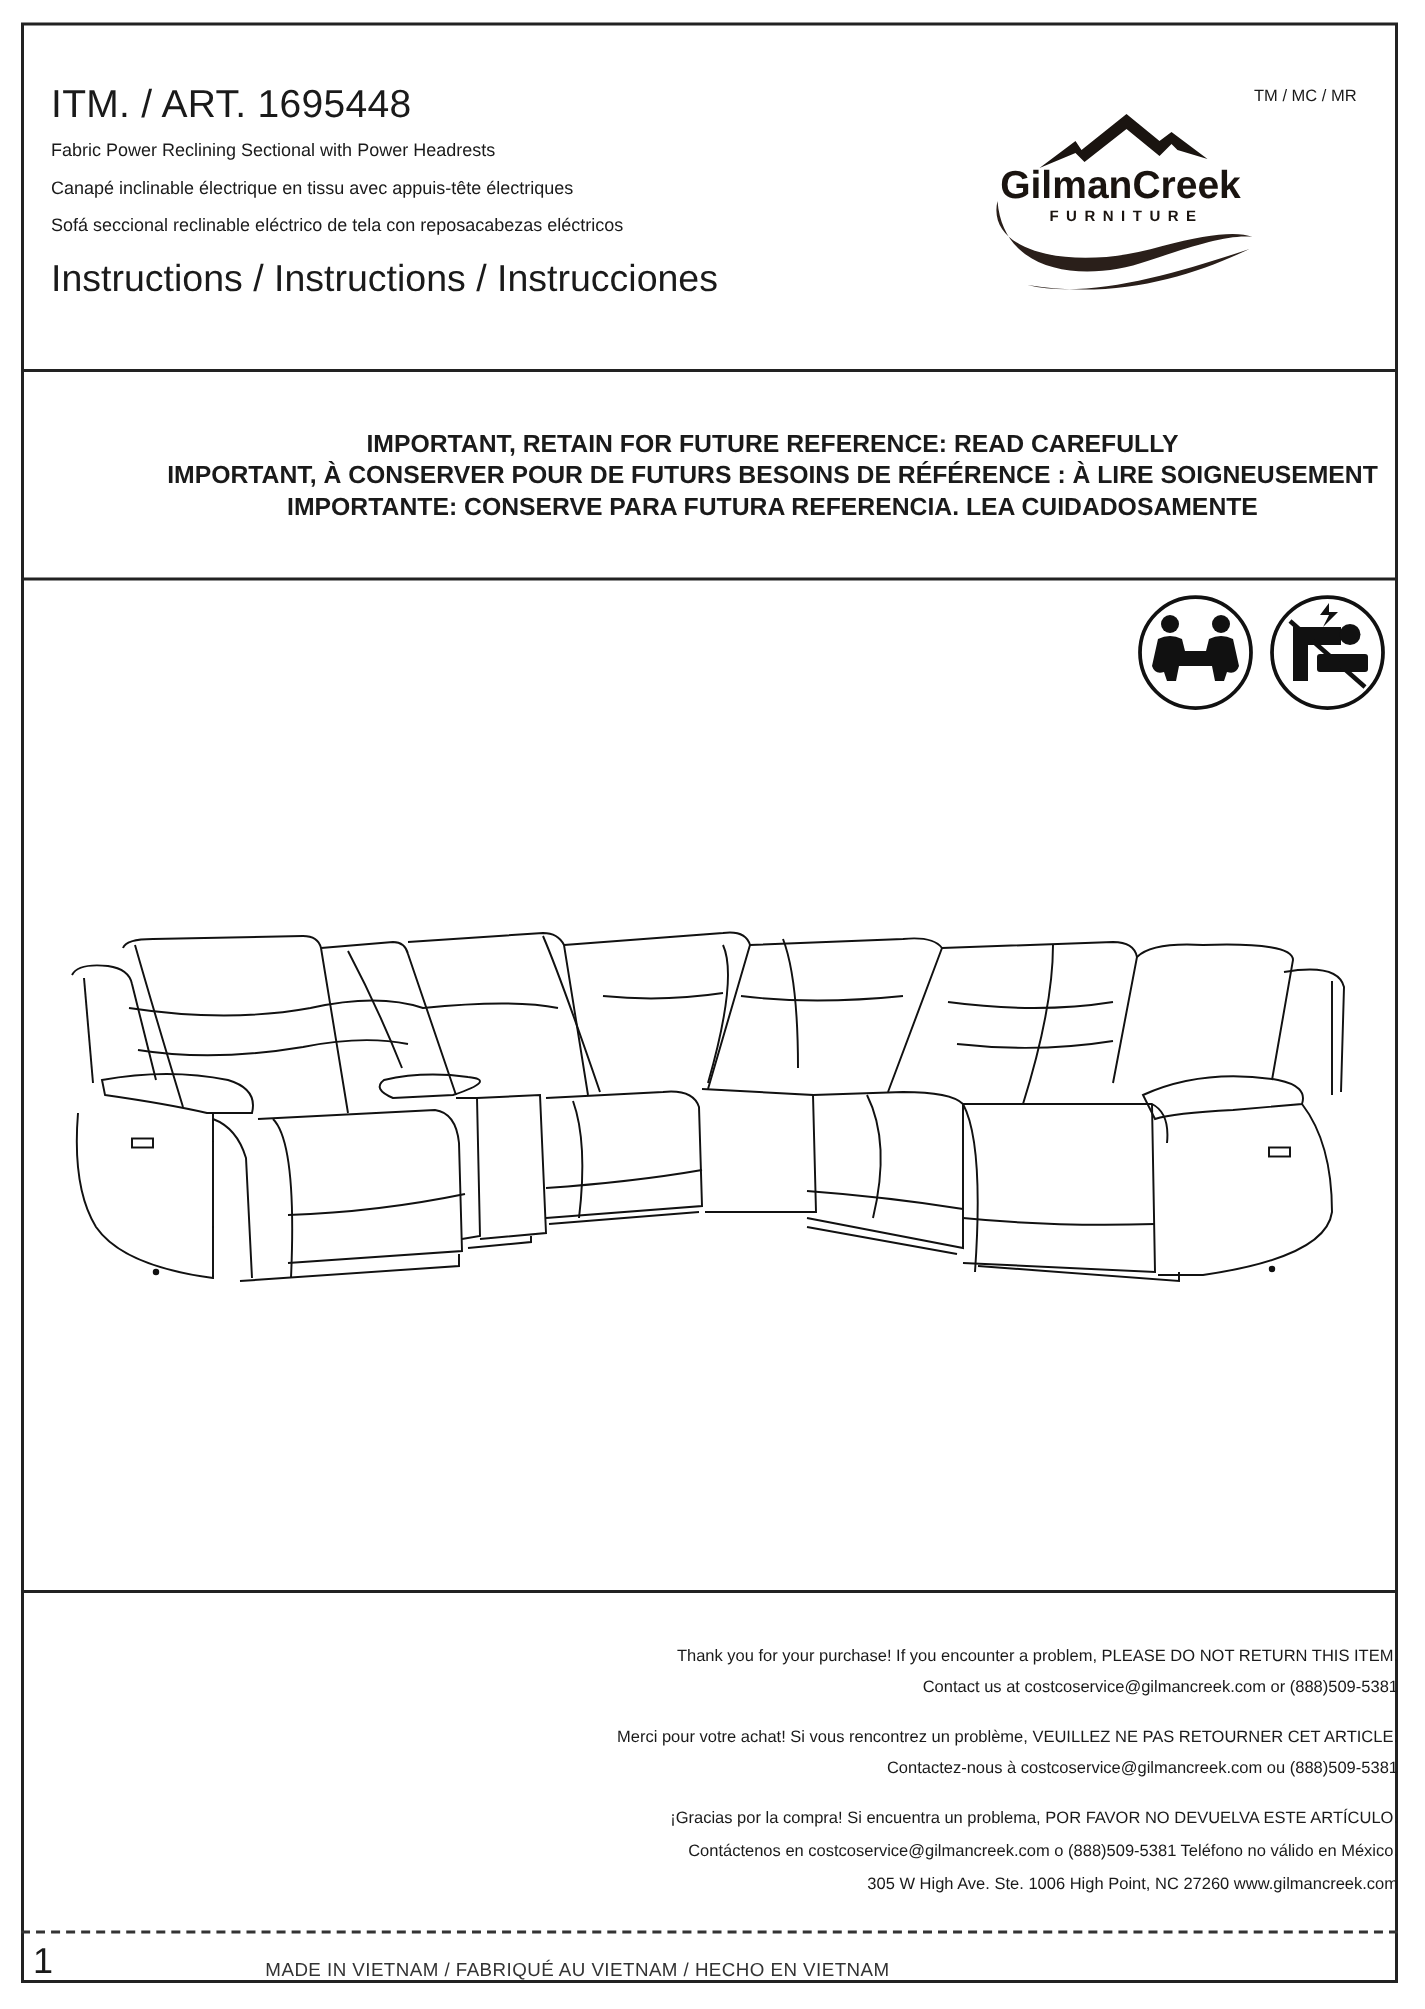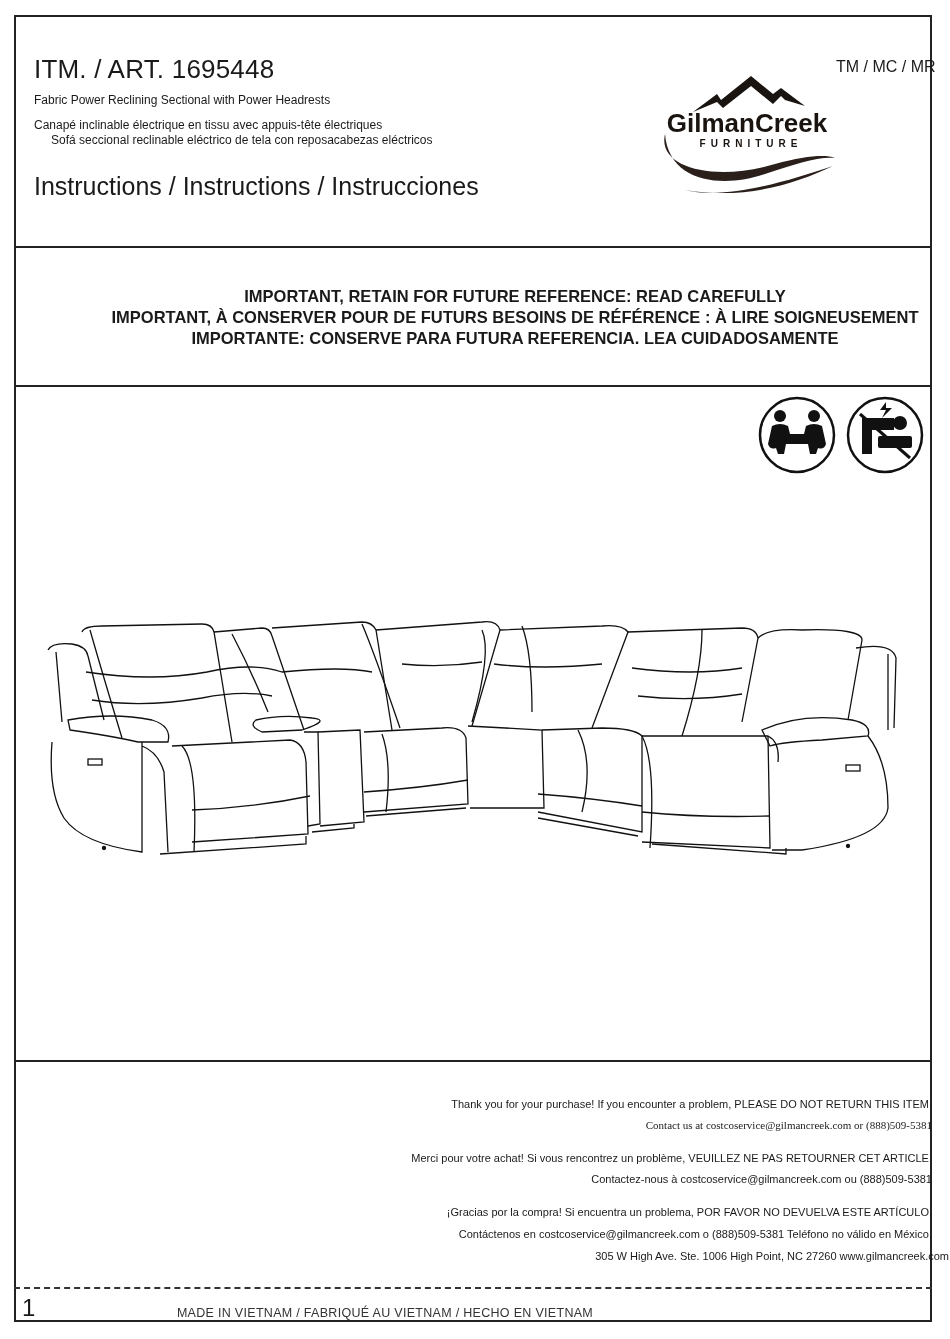--- a/index.html
+++ b/index.html
@@ -3,21 +3,21 @@
 <meta charset="utf-8">
 <style>
   html, body { margin:0; padding:0; background:#ffffff; }
   body { width:950px; height:1339px; position:relative; font-family:"Liberation Sans", sans-serif; color:#1a1a1a; overflow:hidden; }
   .frame { position:absolute; left:14px; top:15px; width:918px; height:1307px; border:2px solid #222; box-sizing:border-box; }
   .divider { position:absolute; left:14px; width:918px; height:0; border-top:2px solid #222; }
   .abs { position:absolute; }
   .title { left:34px; top:54px; font-size:26px; letter-spacing:0.2px; }
   .subtitle { left:34px; font-size:12px; }
   .instr { left:34px; top:172px; font-size:25px; }
-  .tm { left:836px; top:58px; font-size:16px; }
+  .tm { left:836px; top:58px; font-size:11px; }
   .logo { left:655px; top:72px; width:185px; height:130px;font-weight:bold; }
   .important { left:14px; width:918px; text-align:center; font-weight:bold; font-size:16.5px; line-height:21px;margin-left:42px; }
   .icons { left:758px; top:396px; display:flex; gap:10px; }
   .icon-circle { width:78px; height:78px; }
   .sofa { left:42px; top:612px; width:864px; height:254px; }
   .footer-text { left:14px; width:918px; text-align:right; font-size:11px; line-height:22px; }
   .dash { position:absolute; left:14px; top:1287px; width:918px; border-top:2px dashed #333; }
   .page-num { left:22px; top:1294px; font-size:24px; font-weight:300; }
   .made-in { left:14px; width:742px; top:1306px; text-align:center; font-size:12.5px; letter-spacing:0.3px; color:#333; }
 </style>
@@ -25,21 +25,21 @@
 <body>
 
 <div class="frame"></div>
 <div class="divider" style="top:246px;"></div>
 <div class="divider" style="top:385px;"></div>
 <div class="divider" style="top:1060px;"></div>
 
 <div class="abs title">ITM. / ART. 1695448</div>
 <div class="abs subtitle" style="top:93px;">Fabric Power Reclining Sectional with Power Headrests</div>
 <div class="abs subtitle" style="top:118px;">Canapé inclinable électrique en tissu avec appuis-tête électriques</div>
-<div class="abs subtitle" style="top:133px;margin-left:17px;">Sofá seccional reclinable eléctrico de tela con reposacabezas eléctricos</div>
+<div class="abs subtitle" style="top:143px;">Sofá seccional reclinable eléctrico de tela con reposacabezas eléctricos</div>
 <div class="abs instr">Instructions / Instructions / Instrucciones</div>
 <div class="abs tm">TM / MC / MR</div>
 
 <div class="abs logo">
   <svg width="185" height="130" viewBox="0 0 185 130">
     <path d="M38 40 L62 22 L66 28 L96 4 L118 22 L126 16 L150 34 L130 28 L126 24 L118 32 L96 14 L68 36 L62 30 Z" fill="#1a1410"></path>
     <text x="92" y="60" text-anchor="middle" font-family="Liberation Sans, sans-serif" font-size="26" fill="#1a1410">GilmanCreek</text>
     <text x="96" y="75" text-anchor="middle" font-family="Liberation Sans, sans-serif" font-size="10" letter-spacing="5" fill="#1a1410">FURNITURE</text>
     <path d="M10 62 C2 96 60 110 120 92 C150 84 170 82 180 86 C165 84 140 92 110 102 C70 116 14 112 10 62 Z" fill="#2a1f1a"></path>
     <path d="M30 118 C70 128 130 110 178 94 C140 112 90 128 30 118 Z" fill="#2a1f1a"></path>
@@ -125,22 +125,22 @@
     <path d="M826 124 Q846 150 846 196 Q842 226 760 238 L730 238"></path>
     <path d="M814 36 Q850 30 854 46 L852 116"></path>
     <path d="M846 42 L846 118"></path>
     <rect x="804" y="153" width="14" height="6"></rect>
     <path d="M610 232 L744 242 L744 236"></path>
     <circle cx="806" cy="234" r="1.5" fill="#111"></circle>
   </svg>
 </div>
 
 <div class="abs footer-text" style="top:1093px;">Thank you for your purchase! If you encounter a problem, PLEASE DO NOT RETURN THIS ITEM.</div>
-<div class="abs footer-text" style="top:1114px;font-family:Liberation Serif, serif;">Contact us at costcoservice@gilmancreek.com or (888)509-5381</div>
+<div class="abs footer-text" style="top:1114px;">Contact us at costcoservice@gilmancreek.com or (888)509-5381</div>
 <div class="abs footer-text" style="top:1147px;">Merci pour votre achat! Si vous rencontrez un problème, VEUILLEZ NE PAS RETOURNER CET ARTICLE.</div>
 <div class="abs footer-text" style="top:1168px;">Contactez-nous à costcoservice@gilmancreek.com ou (888)509-5381</div>
 <div class="abs footer-text" style="top:1201px;">¡Gracias por la compra! Si encuentra un problema, POR FAVOR NO DEVUELVA ESTE ARTÍCULO.</div>
 <div class="abs footer-text" style="top:1223px;">Contáctenos en costcoservice@gilmancreek.com o (888)509-5381  Teléfono no válido en México.</div>
-<div class="abs footer-text" style="top:1245px;margin-left:17px;">305 W High Ave. Ste. 1006 High Point, NC 27260  www.gilmancreek.com</div>
+<div class="abs footer-text" style="top:1245px;">305 W High Ave. Ste. 1006 High Point, NC 27260  www.gilmancreek.com</div>
 
 <div class="dash"></div>
 <div class="abs page-num">1</div>
 <div class="abs made-in">MADE IN VIETNAM / FABRIQUÉ AU VIETNAM / HECHO EN VIETNAM</div>
 
 </body></html>

